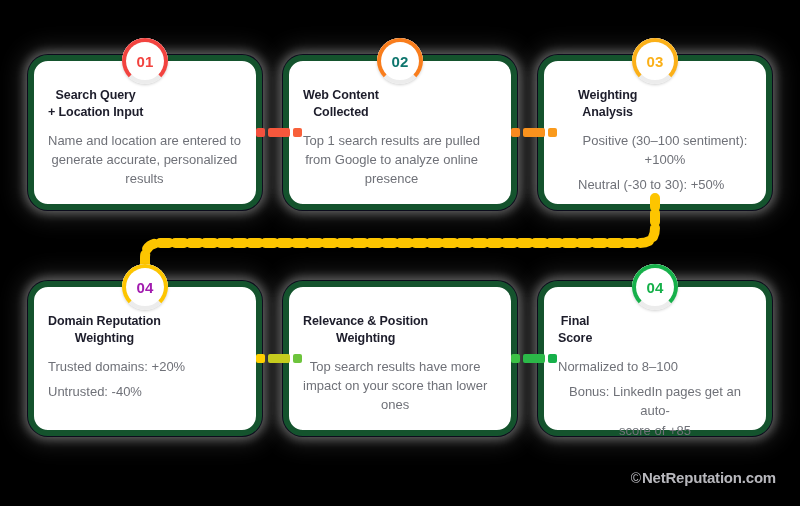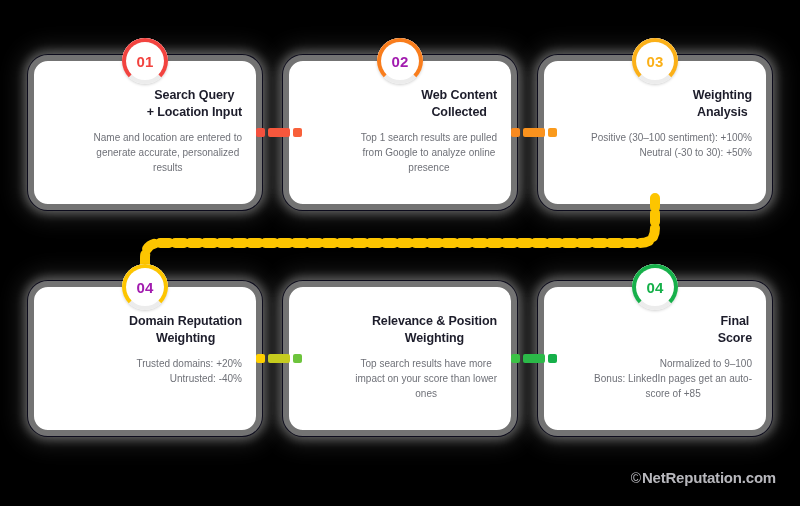--- a/index.html
+++ b/index.html
@@ -10,55 +10,55 @@
     -webkit-font-smoothing:antialiased;
   }
   #stage{position:relative;width:800px;height:506px;background:#000;}
 
   
   .card{
     position:absolute;
     width:234px;height:155px;
     border-radius:20px;
     background:#ffffff;
-    border:6px solid #737373;
+    border:6px solid #14532d;
     box-sizing:border-box;
     box-shadow:
        0 0 0 1px #0c0b1c,
        0 0 10px 4px rgba(255,255,255,0.30),
        0 0 22px 9px rgba(255,255,255,0.12);
     display:flex;
     flex-direction:column;
     align-items:center;
     justify-content:flex-start;
     padding:26px 14px 12px 14px;
   }
   .card-inner{
     width:100%;
-    display:flex;flex-direction:column;align-items:flex-end;
+    display:flex;flex-direction:column;align-items:flex-start;
   }
   .card-title{
     font-size:12.5px;
     font-weight:bold;
     color:#1d1d2b;
     text-align:center;
     line-height:1.32;
     letter-spacing:-0.1px;
     margin:0 0 11px 0;
     white-space:pre-line;
   }
   .card-body{
-    font-size:10px;
+    font-size:13px;
     color:#6f7178;
     text-align:center;
     line-height:1.48;
     margin:0;
     white-space:pre-line;
   }
-  .card-body + .card-body{}
+  .card-body + .card-body{margin-top:6px;}
 
   
   .badge{
     position:absolute;
     top:-23px;left:50%;
     transform:translateX(-50%);
     width:46px;height:46px;
     border-radius:50%;
     background:#ffffff;
     box-shadow:0 1px 3px rgba(0,0,0,0.18);
@@ -130,21 +130,21 @@
       <p class="card-body">Name and location are entered to
 generate accurate, personalized
 results</p>
     </div>
   </div>
 
   <div class="card" style="left:283px; top:55px;">
     <div class="badge">
       <span class="ring"></span>
       <span class="ring-top" style="border-top-color:#f97d1c;border-left-color:#f97d1c;border-right-color:#f97d1c;"></span>
-      <span class="num" style="color:#a21caf;">02</span>
+      <span class="num" style="color:#0f766e;">02</span>
     </div>
     <div class="card-inner">
       <p class="card-title">Web Content
 Collected</p>
       <p class="card-body">Top 1 search results are pulled
 from Google to analyze online
 presence</p>
     </div>
   </div>
 
@@ -188,21 +188,21 @@
 
   <div class="card" style="left:538px; top:281px;">
     <div class="badge">
       <span class="ring"></span>
       <span class="ring-top" style="border-top-color:#16b04a;border-left-color:#16b04a;border-right-color:#16b04a;"></span>
       <span class="num" style="color:#16b04a;">04</span>
     </div>
     <div class="card-inner">
       <p class="card-title">Final
 Score</p>
-      <p class="card-body">Normalized to 9–100</p>
+      <p class="card-body">Normalized to 8–100</p>
       <p class="card-body">Bonus: LinkedIn pages get an auto-
 score of +85</p>
     </div>
   </div>
 
   <div class="hconn" style="left:256px; top:128px;">
     <i class="s" style="background:#f4513e;"></i>
     <i class="m" style="background:#f6573c;"></i>
     <i class="s" style="background:#f8603a;"></i>
   </div>

